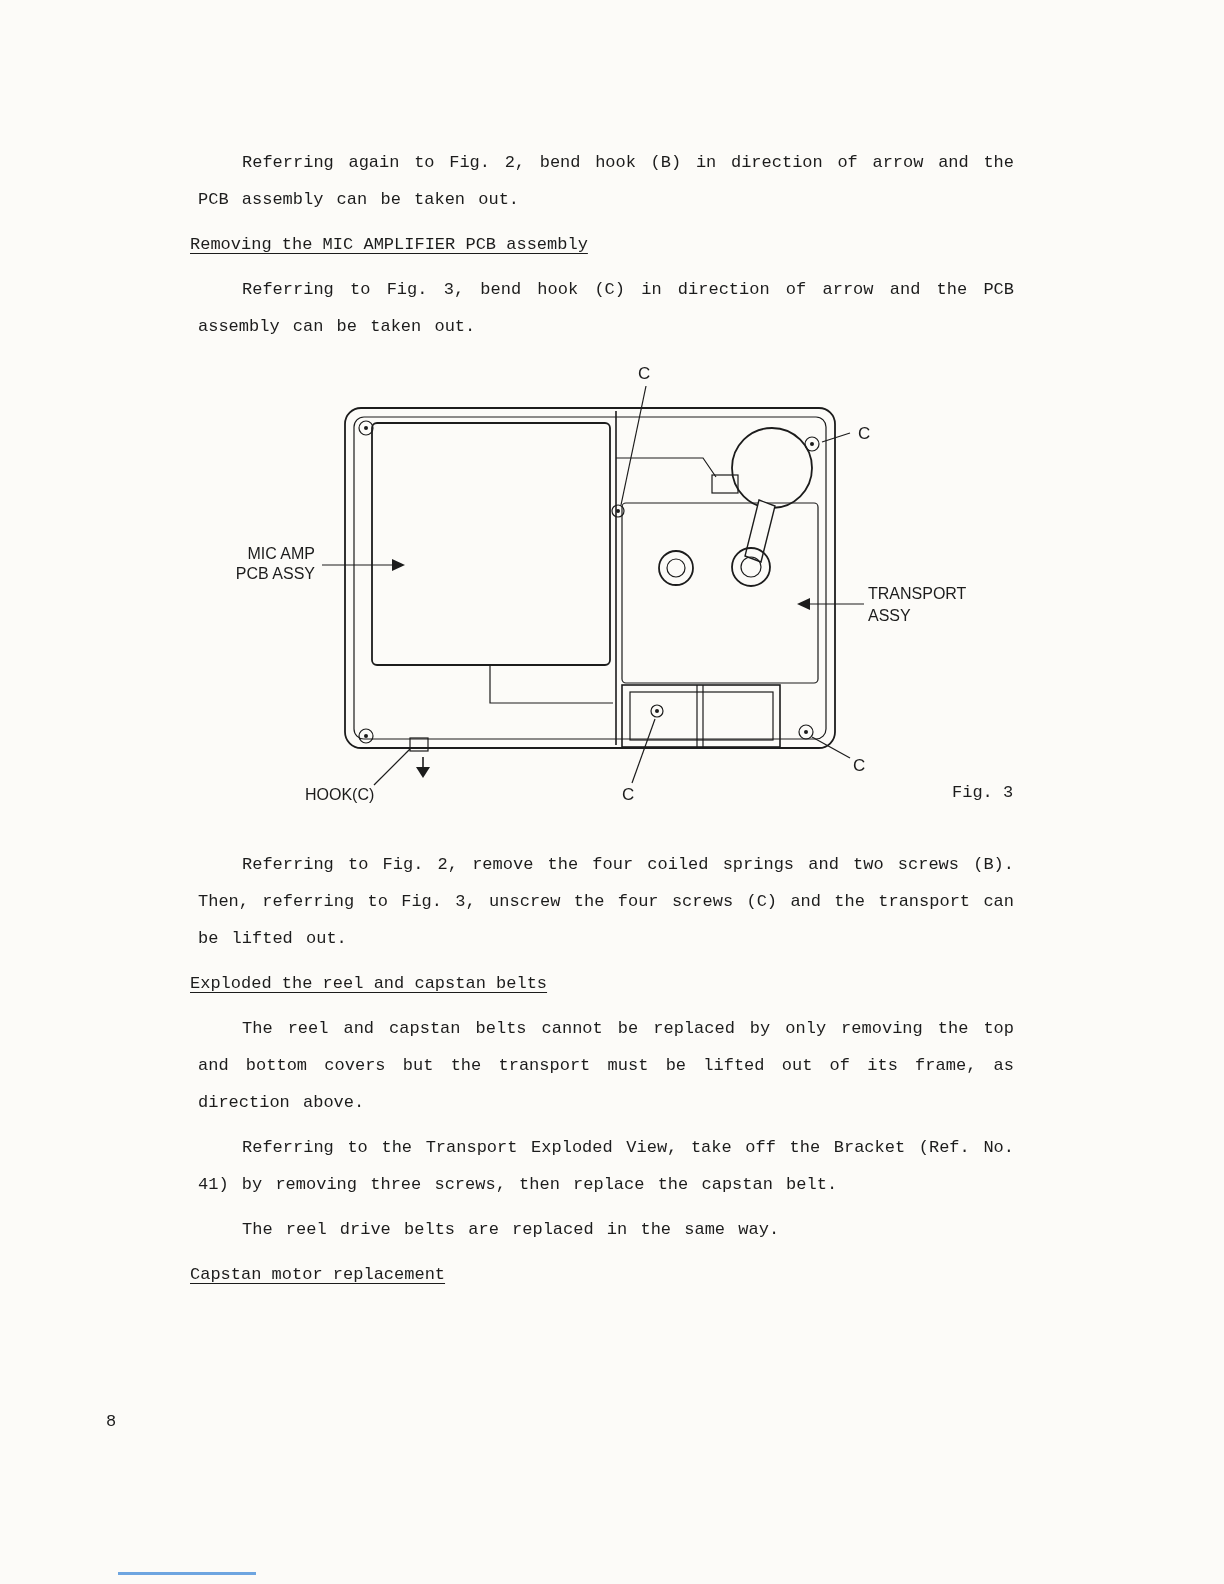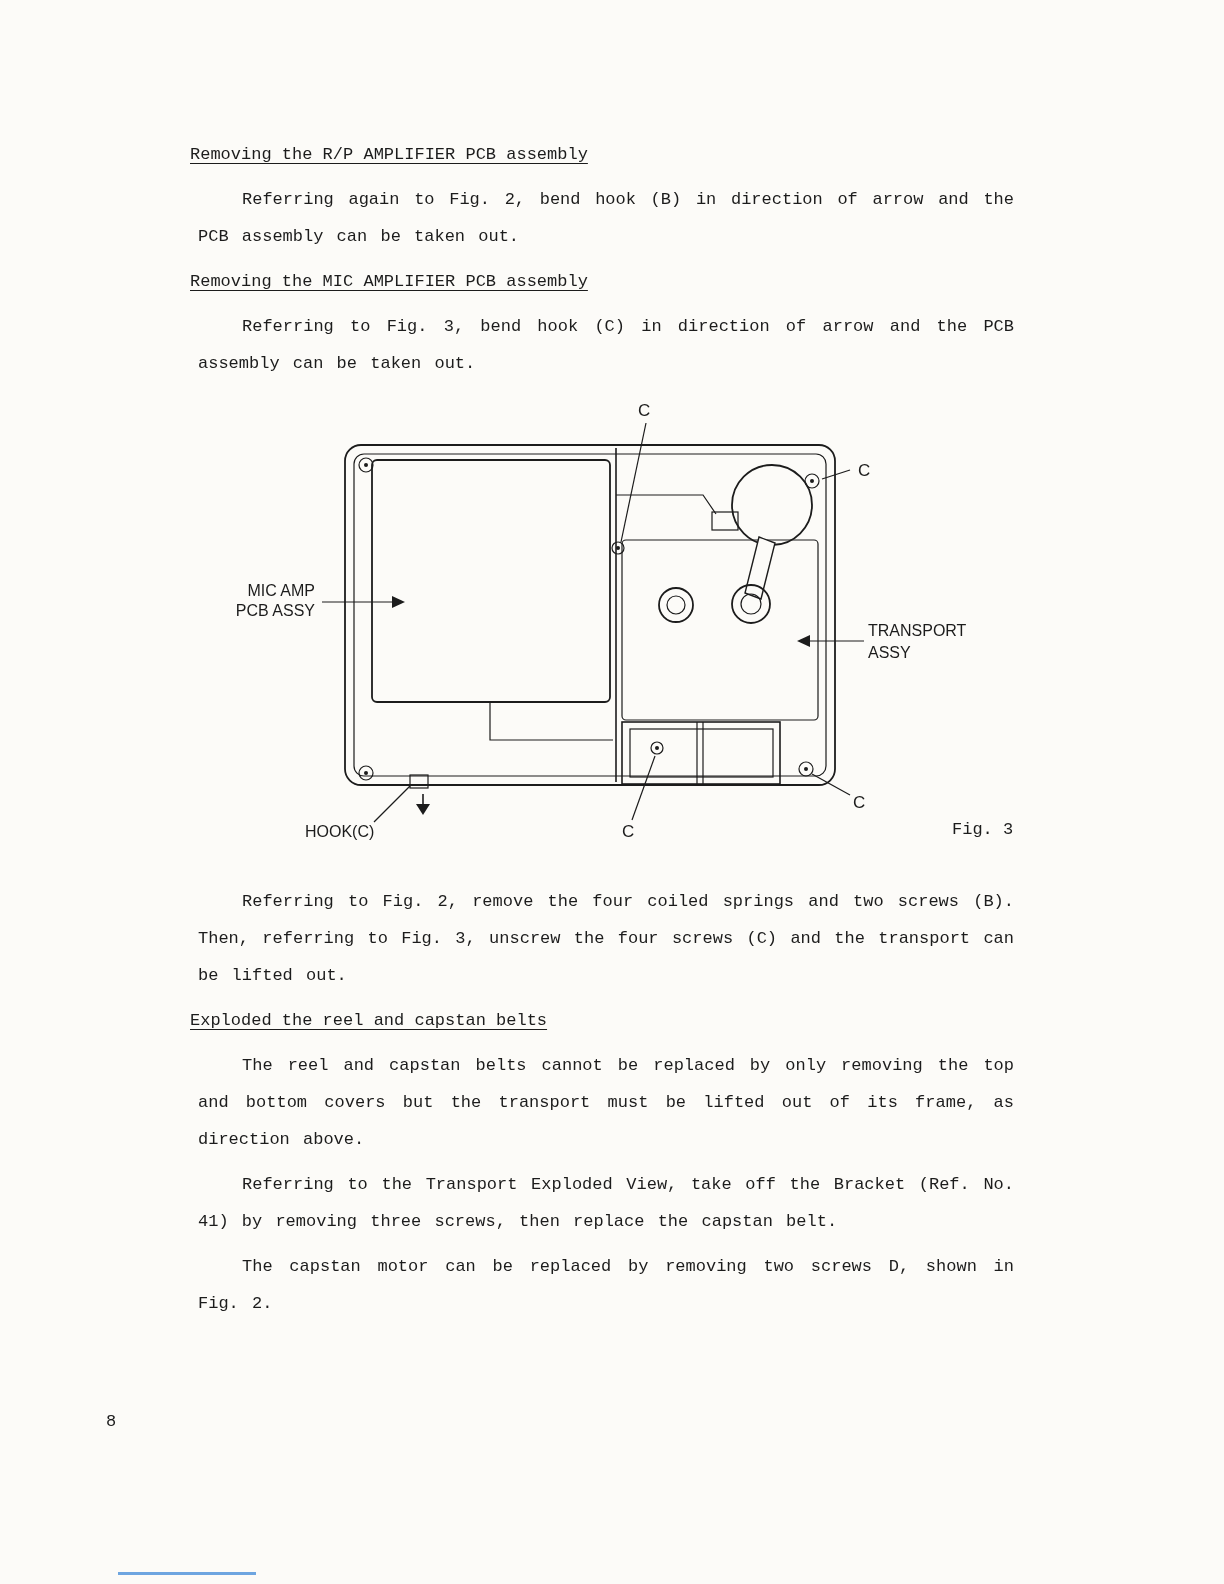--- a/index.html
+++ b/index.html
@@ -78,21 +78,20 @@
   .fillshape{stroke:#1c1c1c;stroke-width:1.4;fill:#fcfbf8;}
   .arrowhead{fill:#1c1c1c;stroke:none;}
 </style>
 </head>
 <body>
 
 <div class="page">
 
   <div class="text-block">
 
-    <h2><span>Removing the R/P AMPLIFIER PCB assembly</span></h2>
     <p>Referring again to Fig. 2, bend hook (B) in direction of arrow and the PCB assembly can be taken out.</p>
 
     <h2><span>Removing the MIC AMPLIFIER PCB assembly</span></h2>
     <p>Referring to Fig. 3, bend hook (C) in direction of arrow and the PCB assembly can be taken out.</p>
 
     <div class="figure">
       <svg width="1224" height="485" viewBox="0 0 1224 485">
 
         <rect class="shape" x="345" y="55" width="490" height="340" rx="16"></rect>
         <rect class="thin" x="354" y="64" width="472" height="322" rx="10"></rect>
@@ -186,21 +185,22 @@
 
         <text class="fig-caption" x="952" y="444">Fig. 3</text>
       </svg>
     </div>
 
     <p>Referring to Fig. 2, remove the four coiled springs and two screws (B). Then, referring to Fig. 3, unscrew the four screws (C) and the transport can be lifted out.</p>
 
     <h2><span>Exploded the reel and capstan belts</span></h2>
     <p>The reel and capstan belts cannot be replaced by only removing the top and bottom covers but the transport must be lifted out of its frame, as direction above.</p>
     <p>Referring to the Transport Exploded View, take off the Bracket (Ref. No. 41) by removing three screws, then replace the capstan belt.</p>
-
-    <p>The capstan motor can be replaced by removing two screws D, shown in Fig. 2.</p>
+    <p>The reel drive belts are replaced in the same way.</p>
+
+    <h2><span>Capstan motor replacement</span></h2>
 
   </div>
 
   <div class="page-number">8</div>
   <div class="scan-line"></div>
 
 </div>
 
 </body></html>

